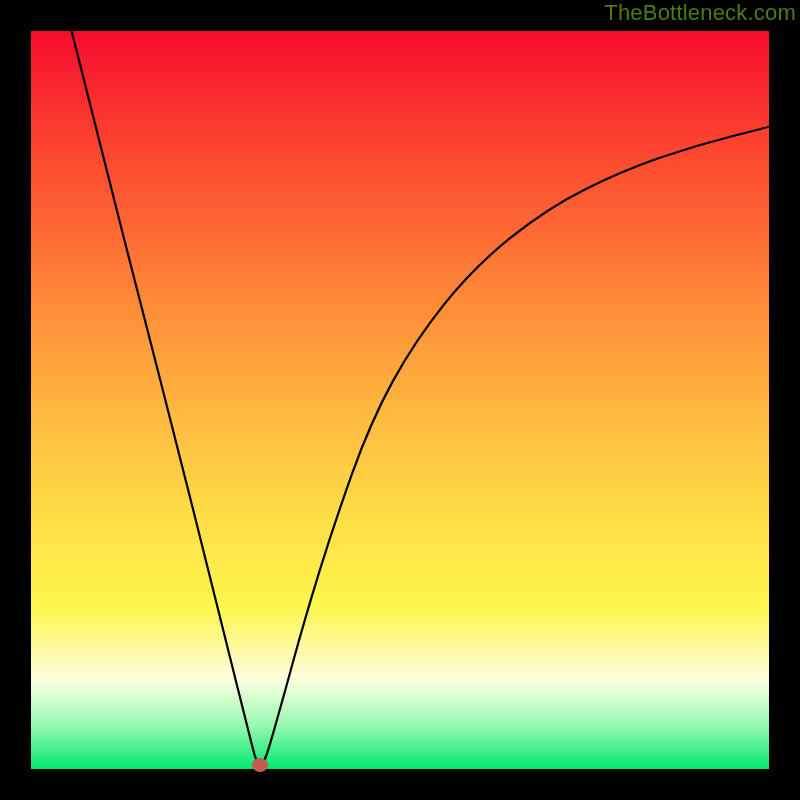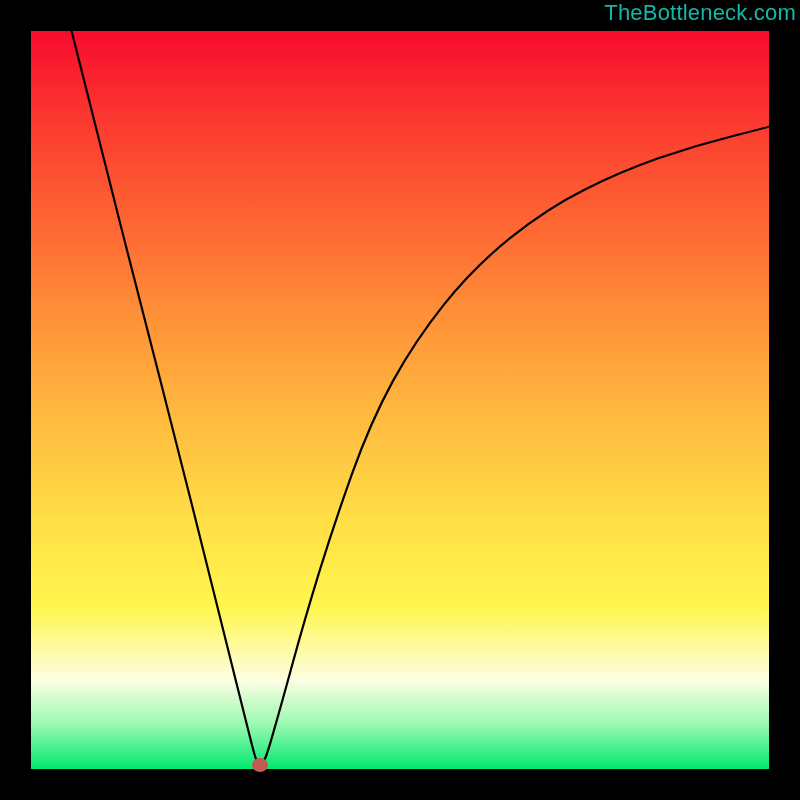--- a/index.html
+++ b/index.html
@@ -43,21 +43,21 @@
     width: 16px;
     height: 14px;
     background: #c45a54;
     border-radius: 50% / 50%;
     transform: translate(-50%, -50%);
   }
   .watermark {
     position: absolute;
     top: 0;
     right: 4px;
-    color: #14b8a6;
+    color: #4d7c0f;
     font-size: 22px;
     letter-spacing: 0.2px;
     text-align: center;
   }
 </style>
 </head>
 <body>
 
 <div class="watermark">TheBottleneck.com</div>
 

